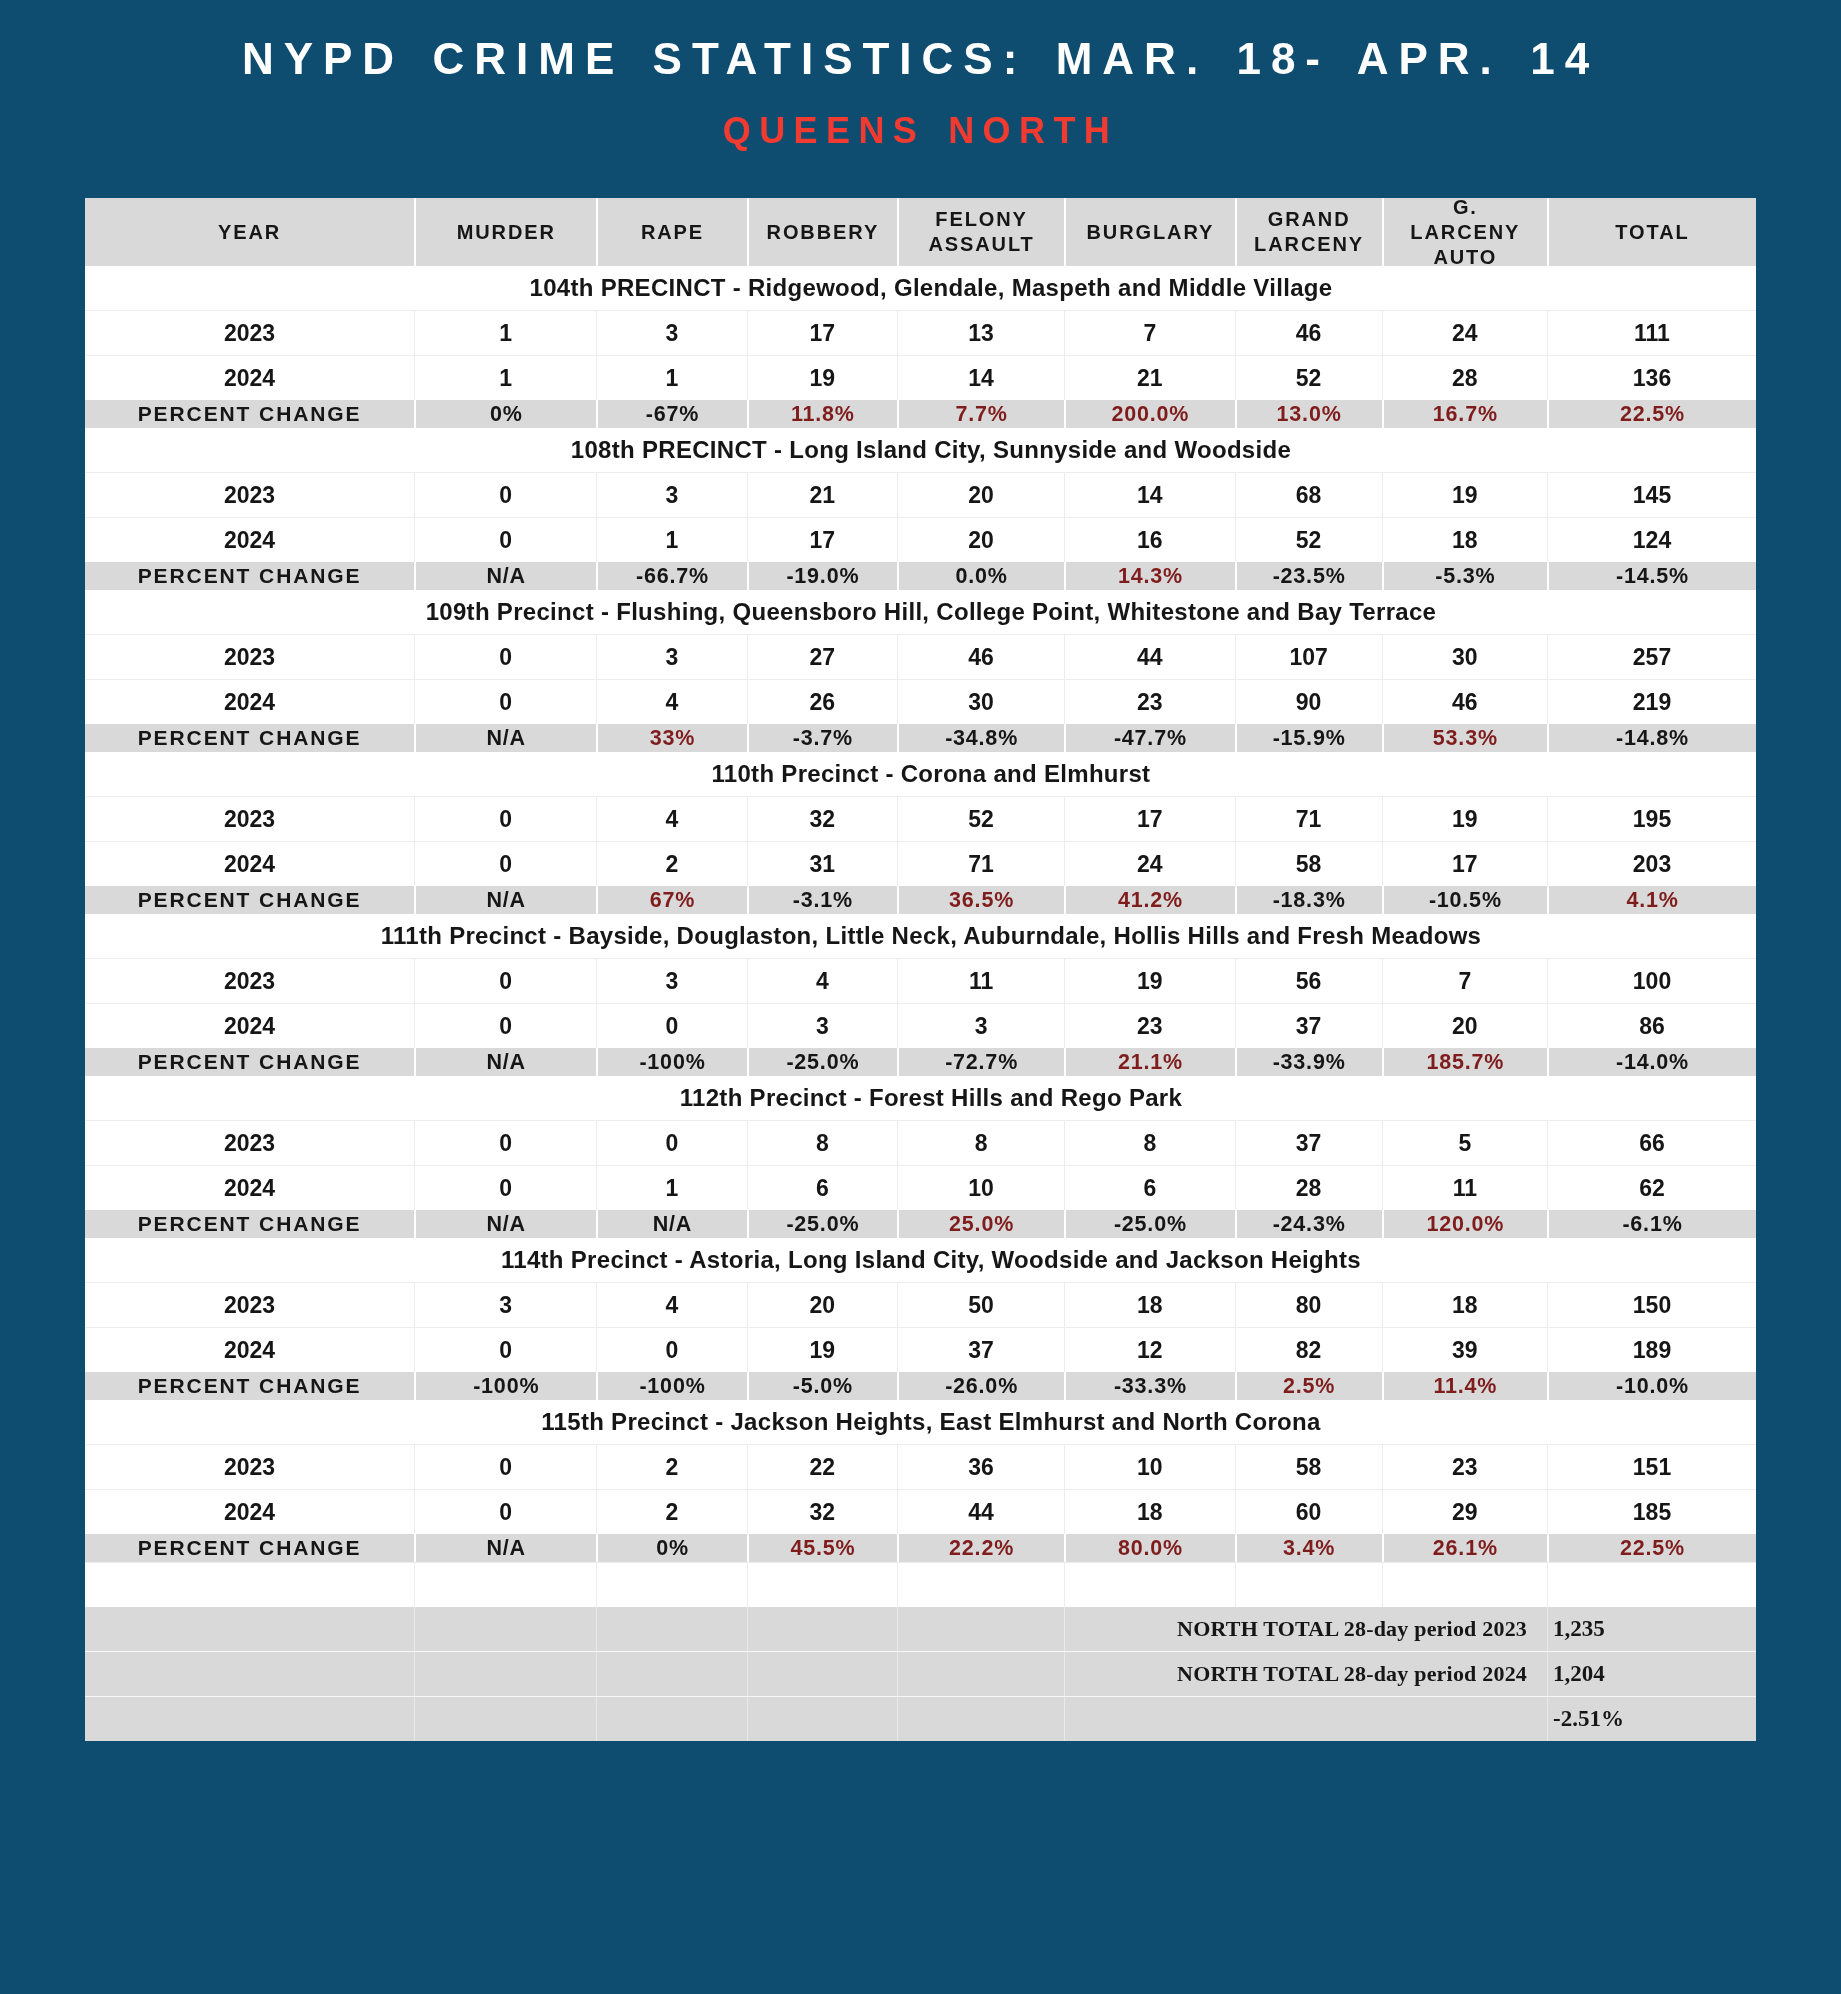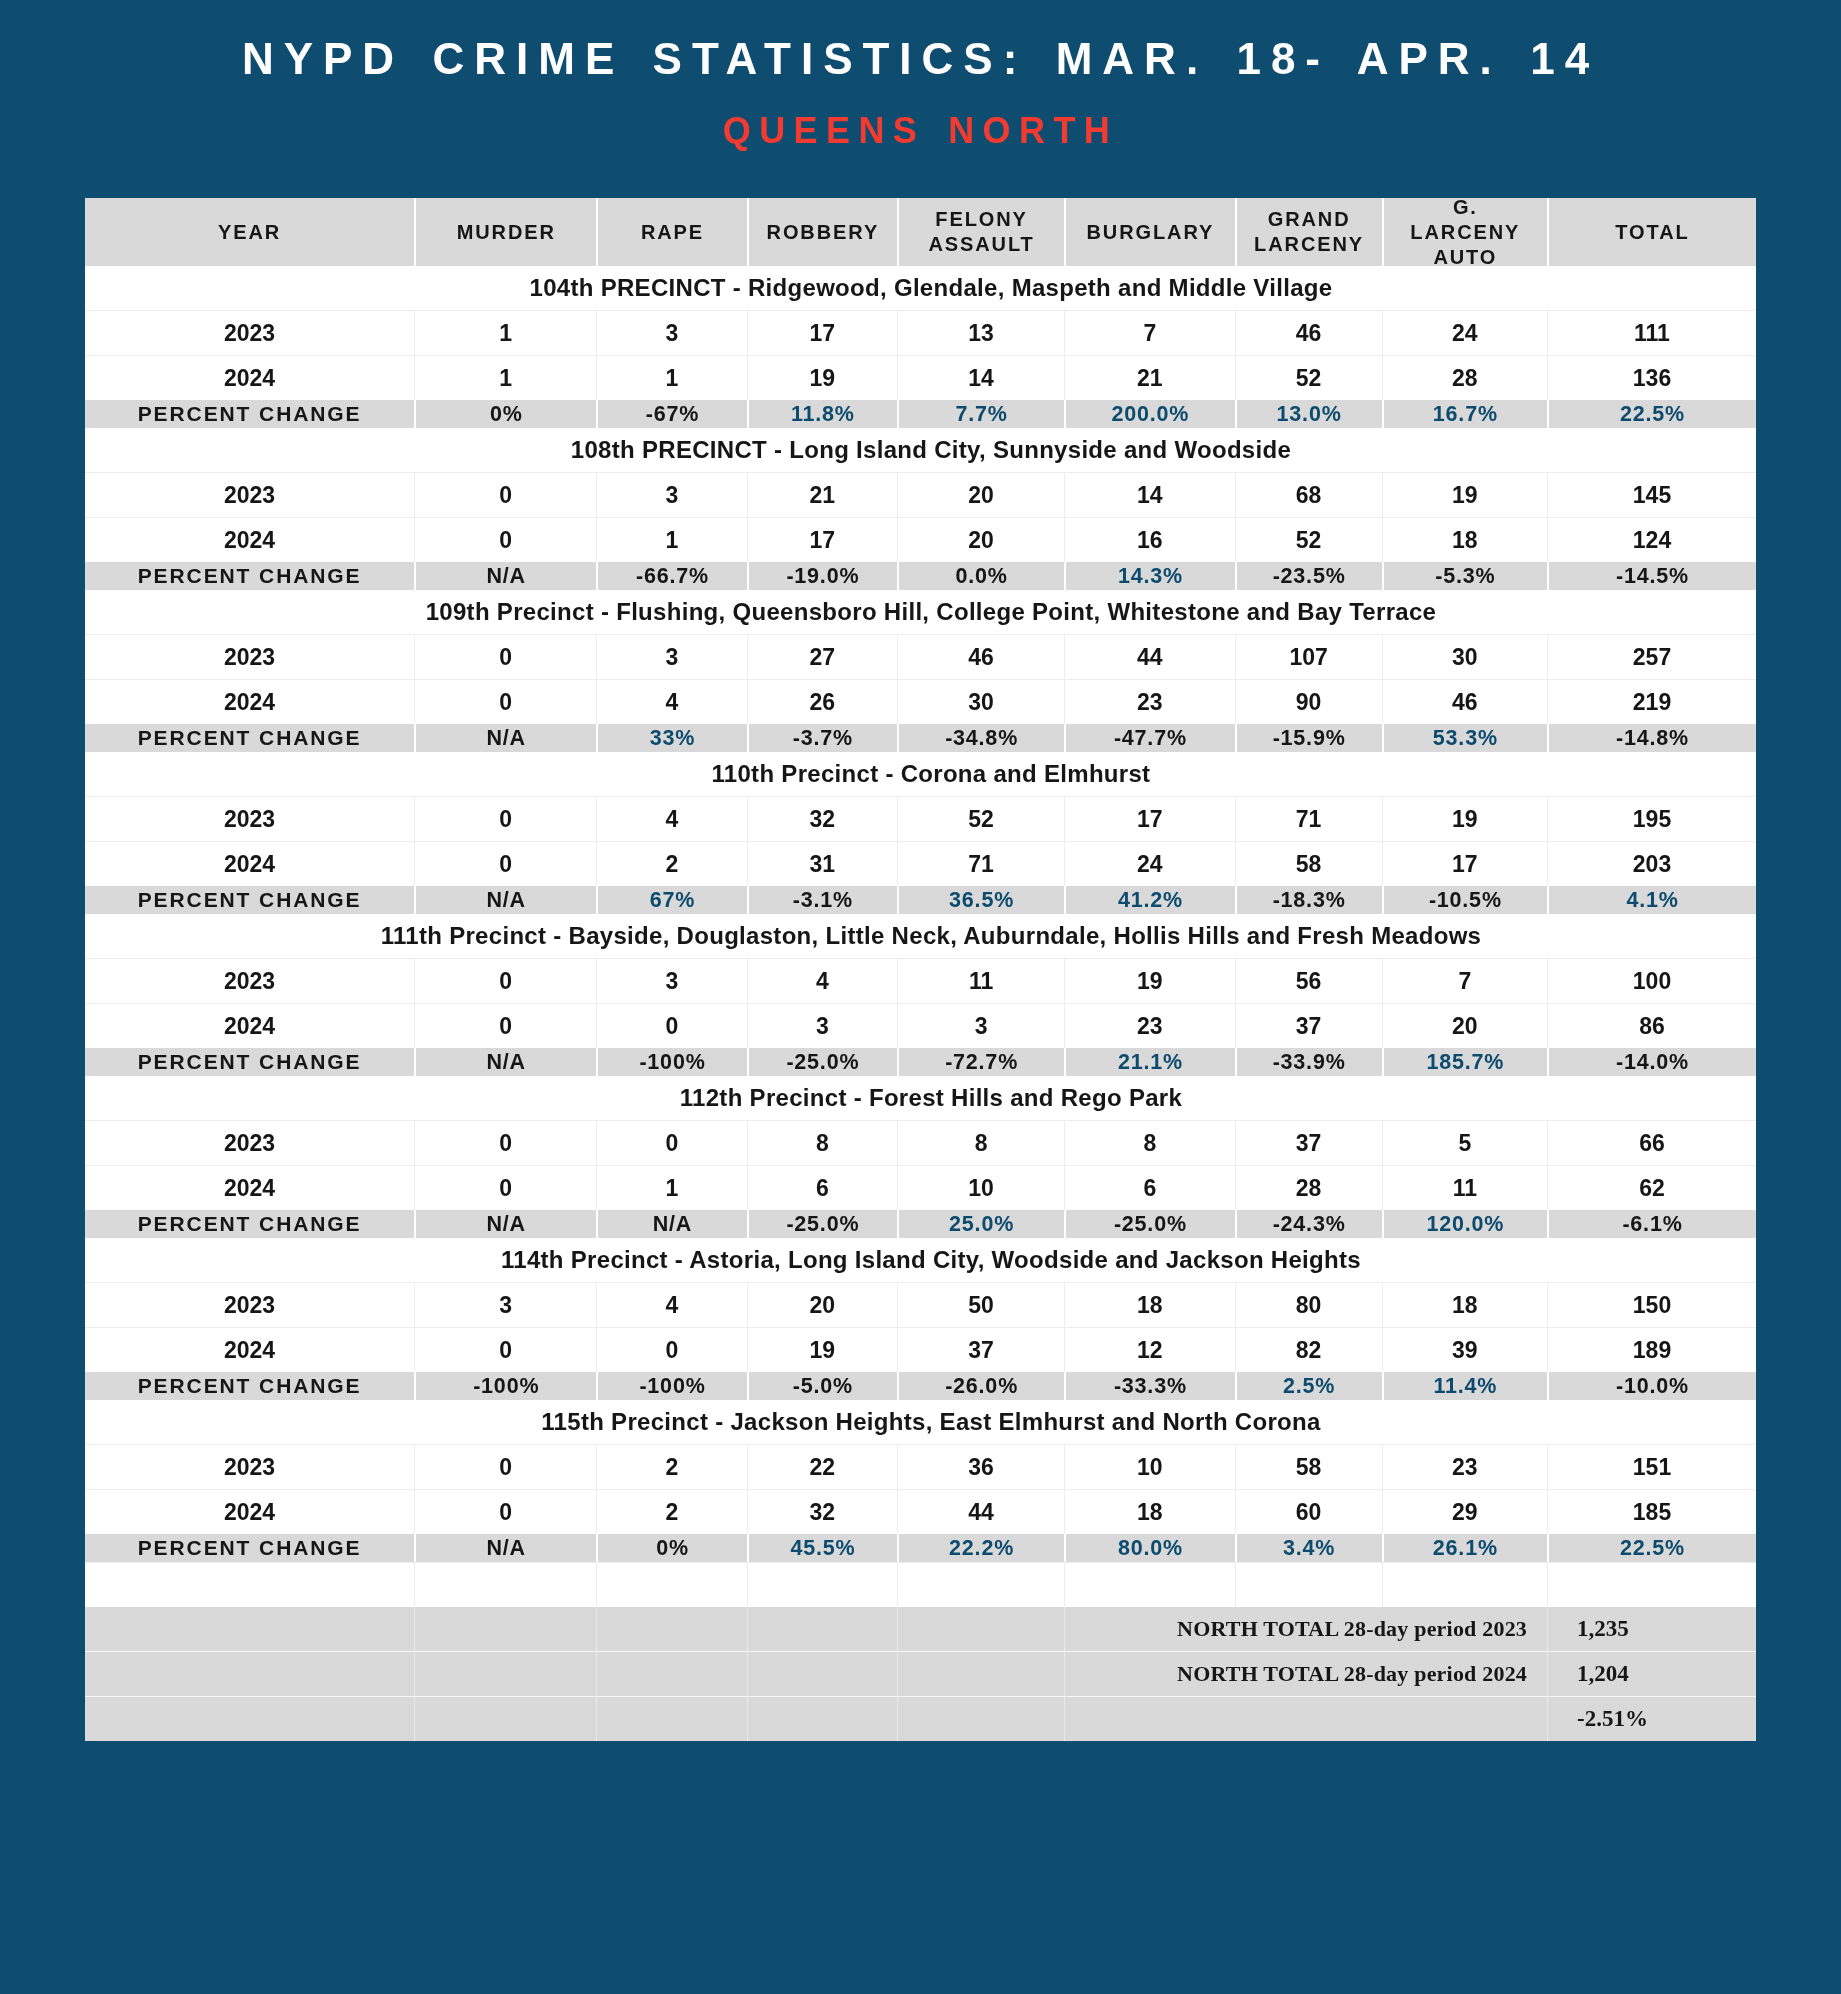--- a/index.html
+++ b/index.html
@@ -51,22 +51,22 @@
   .erow{height:44px;background:#ffffff;border-top:1.5px solid #ededed;}
   .erow .cell + .cell{border-left:1.5px solid #ededed;}
   
   .frow{height:44px;background:#d9d9d9;}
   .frow + .frow{border-top:1.5px solid #f6f6f6;}
   .frow .cell + .cell{border-left:1.5px solid #e9e9e9;font-family:Liberation Serif, serif;}
   .frow .fl{
     grid-column:6 / 9;justify-content:flex-end;text-align:right;
     font-size:22px;padding-right:20px;letter-spacing:0.2px;
   }
-  .frow .fv{justify-content:flex-start;text-align:left;font-size:23px;padding-left:29px;}
-  .red{color:#0c4a6e;}
+  .frow .fv{justify-content:flex-start;text-align:left;font-size:23px;padding-left:5px;}
+  .red{color:#7f1d1d;}
 </style>
 </head>
 <body>
 
 <div class="canvas">
   <h1 class="page-title">NYPD CRIME STATISTICS: MAR. 18- APR. 14</h1>
   <h2 class="page-subtitle">QUEENS NORTH</h2>
 
   <div class="table">
     <div class="row hrow" id="header-row">

